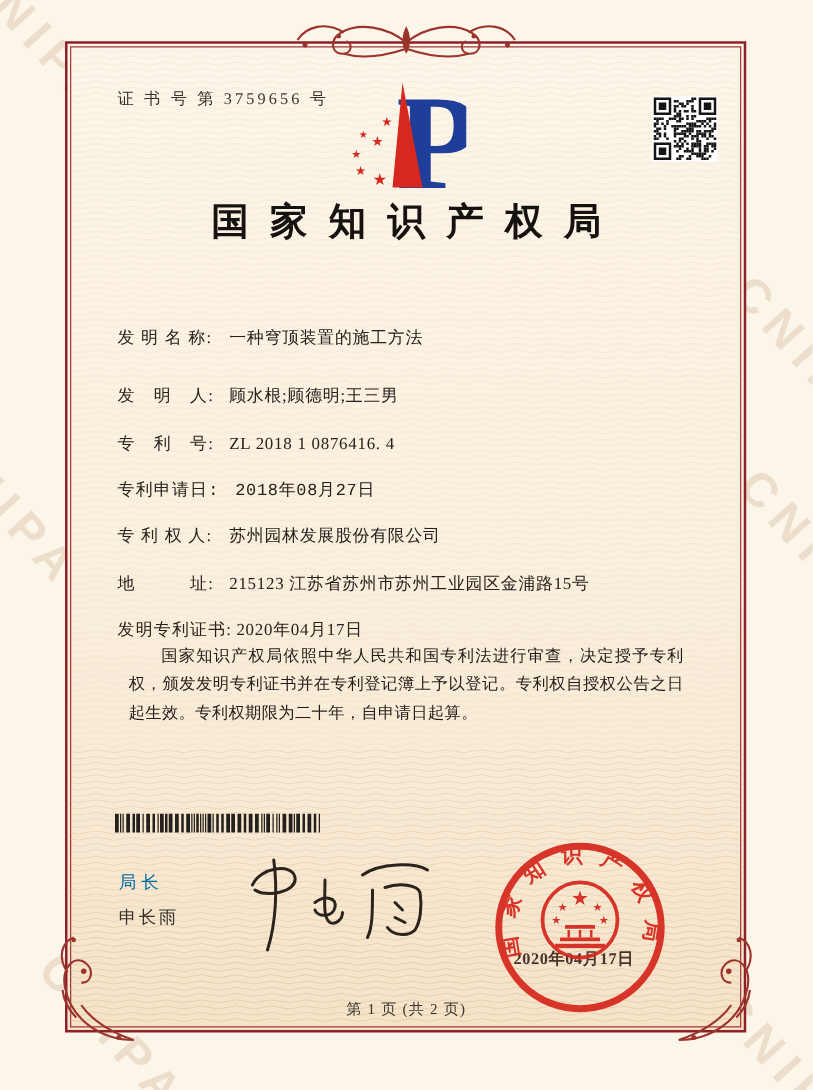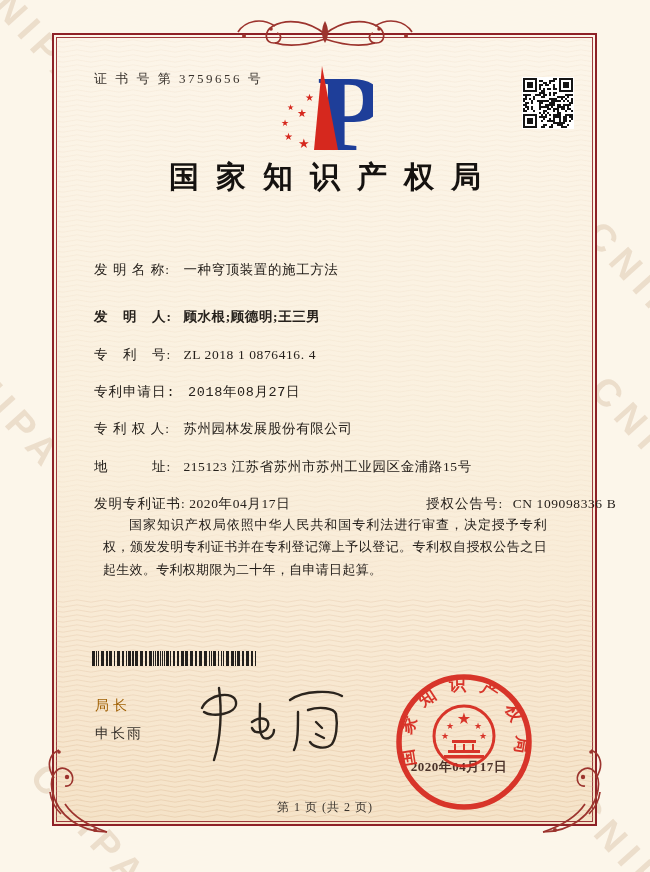--- a/index.html
+++ b/index.html
@@ -44,21 +44,21 @@
   .grant-no{position:absolute;left:332px;top:0;}
   
   .body-text{
     position:absolute;left:86px;top:497px;width:478px;z-index:2;
     font-size:13px;line-height:1.72;letter-spacing:0.3px;color:#211c18;text-align:justify;
   }
   .body-text p{margin:17px;text-indent:2em;}
   
   .barcode{position:absolute;left:92px;top:651px;width:168px;height:15px;z-index:2;}
   
-  .signer-title{position:absolute;left:95px;top:697px;z-index:2;font-size:14px;letter-spacing:4px;color:#a16207;font-family:"Liberation Sans","DejaVu Sans",sans-serif;}
+  .signer-title{position:absolute;left:95px;top:697px;z-index:2;font-size:14px;letter-spacing:4px;color:#0369a1;font-family:"Liberation Sans","DejaVu Sans",sans-serif;}
   .signer-name{position:absolute;left:95px;top:725px;z-index:2;font-size:14px;letter-spacing:2px;color:#36302a;font-family:"Liberation Sans","DejaVu Sans",sans-serif;}
   .signature{position:absolute;left:186px;top:682px;z-index:2;}
   .signature path{fill:none;stroke:#2b241d;stroke-width:2.4px;stroke-linecap:round;}
   
   .seal-date{
     position:absolute;left:400px;top:758px;width:118px;z-index:2;text-align:center;
     font-size:13px;font-weight:bold;color:#4b332a;letter-spacing:0.5px;white-space:nowrap;
   }
   .seal{position:absolute;left:394px;top:668px;width:141px;height:152px;z-index:3;opacity:0.93;pointer-events:none;}
   .seal .red{fill:#d6281e;}
@@ -511,21 +511,21 @@
       <rect x="5" y="41" width="6" height="6" fill="#141414"></rect>
     </g>
 </svg>
 
 <div class="title">国家知识产权局</div>
 
 <div class="row" style="top:233px;">
   <span class="lbl">发 明 名 称:</span>
   <span class="val">一种穹顶装置的施工方法</span>
 </div>
-<div class="row" style="top:280px;font-weight:bold;">
+<div class="row" style="top:280px;">
   <span class="lbl">发　明　人:</span>
   <span class="val">顾水根;顾德明;王三男</span>
 </div>
 <div class="row" style="top:318px;">
   <span class="lbl">专　利　号:</span>
   <span class="val">ZL 2018 1 0876416. 4</span>
 </div>
 <div class="row" style="top:355px;font-family:Liberation Mono, monospace;">
   <span class="lbl">专利申请日:</span>
   <span class="val">2018年08月27日</span>
@@ -534,24 +534,20 @@
   <span class="lbl">专 利 权 人:</span>
   <span class="val">苏州园林发展股份有限公司</span>
 </div>
 <div class="row" style="top:430px;">
   <span class="lbl">地　　　址:</span>
   <span class="val">215123 江苏省苏州市苏州工业园区金浦路15号</span>
 </div>
 <div class="row" style="top:467px;width:470px;">
   <span class="lbl">发明专利证书:</span>
   <span class="val">2020年04月17日</span>
-  <span class="grant-no">
-    <span class="lbl" style="min-width:0;margin-right:6px;">授权公告号:</span>
-    <span class="val">CN 109098336 B</span>
-  </span>
 </div>
 
 <div class="body-text">
   <p>国家知识产权局依照中华人民共和国专利法进行审查，决定授予专利权，颁发发明专利证书并在专利登记簿上予以登记。专利权自授权公告之日起生效。专利权期限为二十年，自申请日起算。</p>
 </div>
 
 <div class="barcode" id="barcode">
     <i style="position: absolute; top: 0px; bottom: 0px; background: rgb(35, 32, 29); left: 0px; width: 3px;"></i>
     <i style="position: absolute; top: 0px; bottom: 0px; background: rgb(35, 32, 29); left: 4px; width: 1px;"></i>
     <i style="position: absolute; top: 0px; bottom: 0px; background: rgb(35, 32, 29); left: 6px; width: 1px;"></i>

